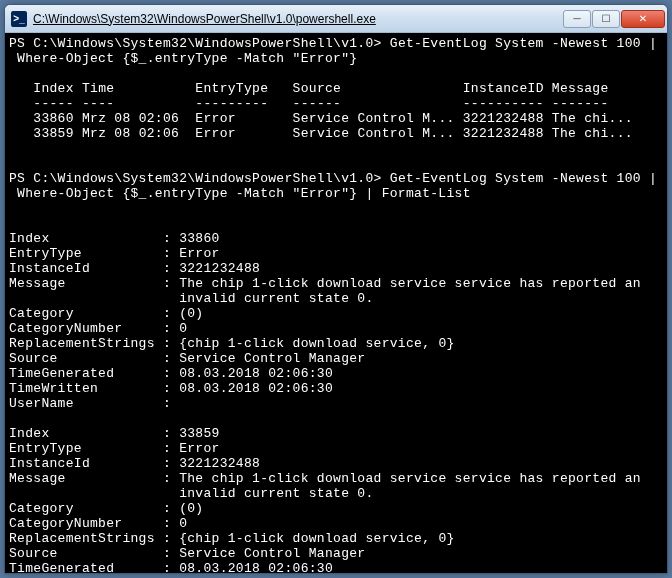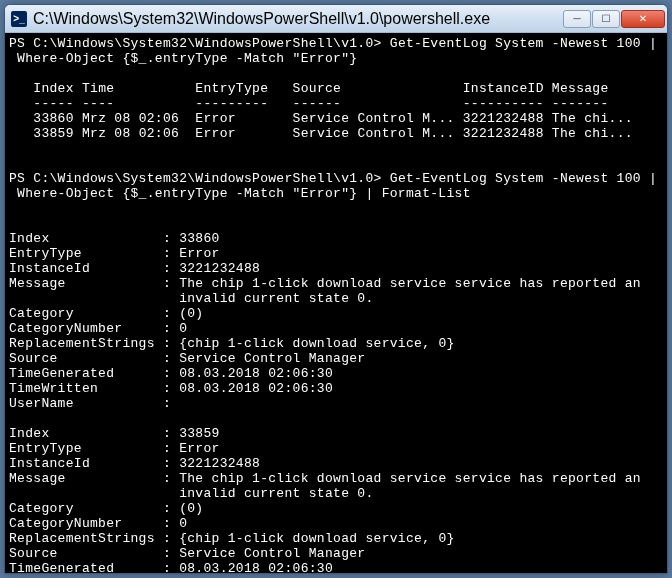--- a/index.html
+++ b/index.html
@@ -39,24 +39,25 @@
     position: relative;
     display: flex;
     align-items: center;
     justify-content: center;
     color: #fff;
     font-size: 10px;
     font-weight: bold;
   }
   .titlebar-title {
     flex: 1;
-    font-size: 16px;
+    font-size: 12px;
     color: #000;
     white-space: nowrap;
     overflow: hidden;
+    text-decoration: underline;
   }
   .titlebar-buttons {
     display: flex;
     gap: 1px;
   }
   .tbtn {
     width: 28px;
     height: 18px;
     border: 1px solid #8aa0b8;
     background: linear-gradient(to bottom, #f0f6fc, #d8e4f0);

